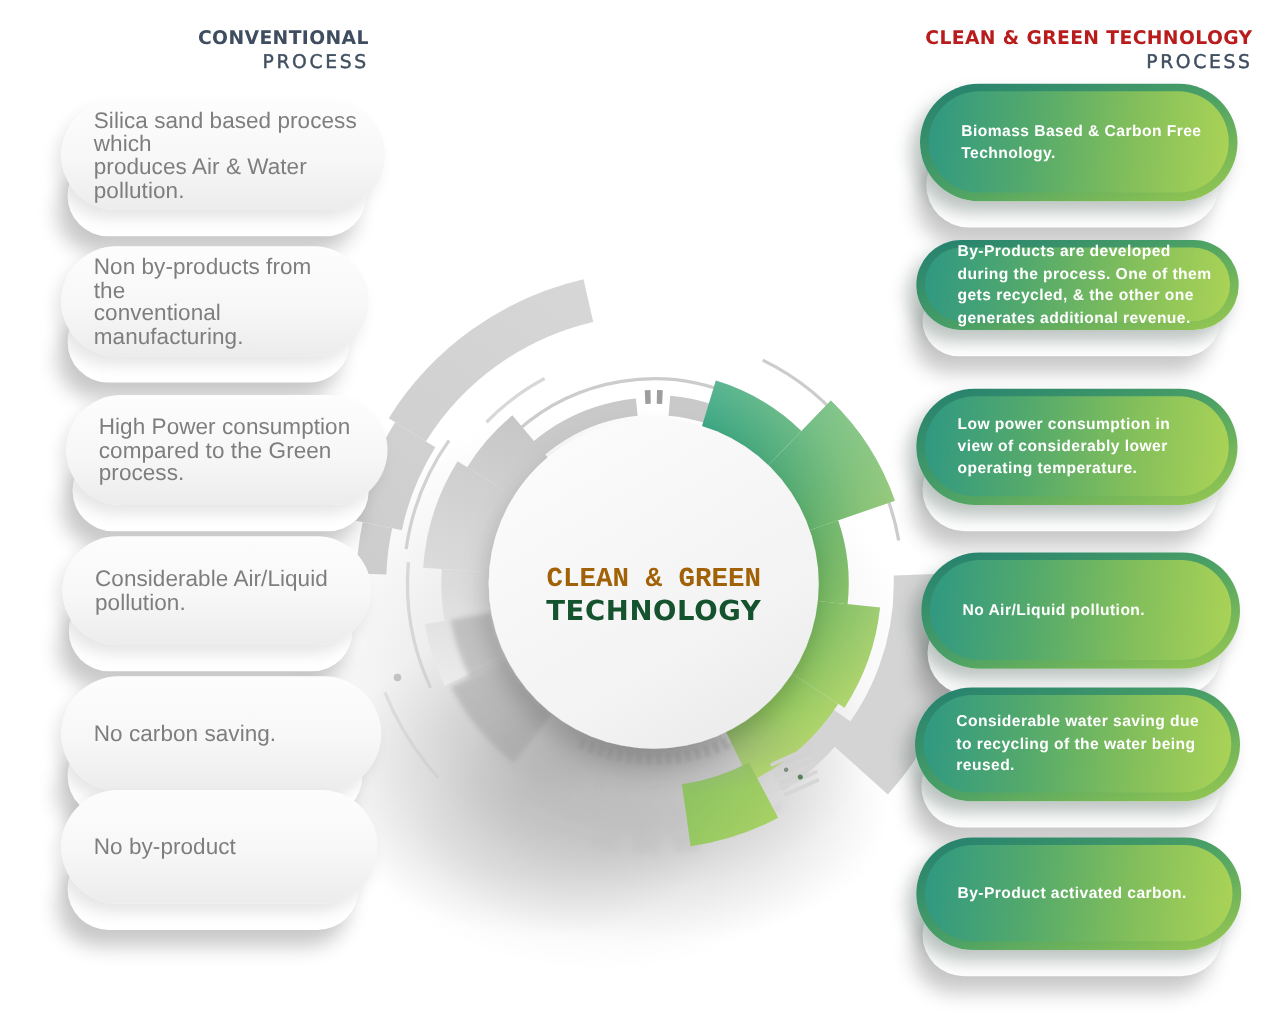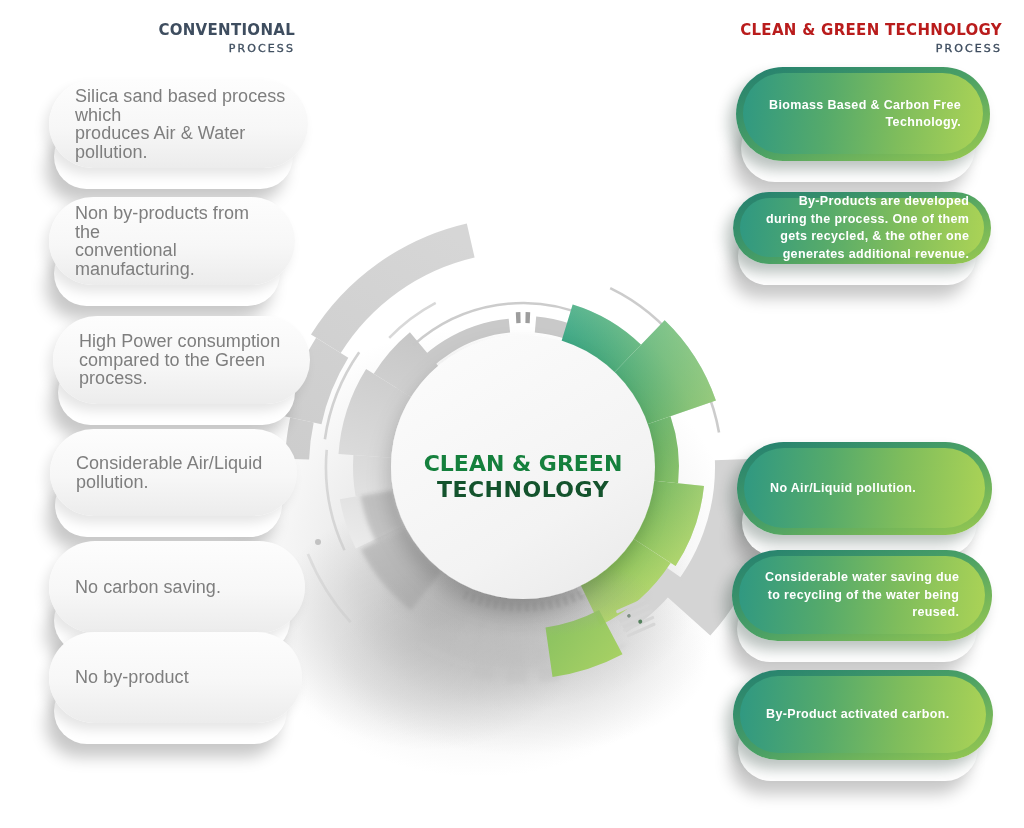--- a/index.html
+++ b/index.html
@@ -4,21 +4,21 @@
 <title>Clean &amp; Green Technology Process Infographic</title>
 <style>
   html,body { margin:0; padding:0; }
   body { width:1024px; height:828px; background:#ffffff; overflow:hidden;
          font-family:"Liberation Sans",sans-serif; }
   .stage { position:relative; width:1024px; height:828px; }
   .stage > svg { position:absolute; left:0; top:0; }
 
   .hdr { position:absolute; text-align:right; font-family:"DejaVu Sans",sans-serif; }
   .hdr .l1 { font-weight:bold; font-size:15px; letter-spacing:.3px; line-height:18px; white-space:nowrap; }
-  .hdr .l2 { font-size:11px; letter-spacing:2.1px; line-height:18px; margin-top:1px; font-weight:normal; -webkit-text-stroke:.35px currentColor; white-space:nowrap; }
+  .hdr .l2 { font-size:15px; letter-spacing:2.1px; line-height:18px; margin-top:1px; font-weight:normal; -webkit-text-stroke:.35px currentColor; white-space:nowrap; }
   #hdr-left { left:60px; top:21px; width:235px; color:#3e4d5f; }
   #hdr-left .l2 { color:#415061; }
   #hdr-right { left:722px; top:21px; width:280px; }
   #hdr-right .l1 { color:#b91c1c; }
   #hdr-right .l2 { color:#3e4d5f; }
 
   .card { position:absolute; border-radius:999px; }
   .card .echo { position:absolute; left:5px; right:15px; top:50%; bottom:-21px;
                  background:#fff; border-radius:999px;
                  box-shadow:-8px 13px 16px rgba(0,0,0,.22); }
@@ -27,26 +27,26 @@
                        box-shadow:-5px 7px 12px rgba(0,0,0,.10); }
   .card.green .face { background:linear-gradient(160deg,#237f70 0%,#4aa065 50%,#9bca4f 100%);
                        box-shadow:-7px 9px 14px rgba(10,40,30,.28); }
   .card.green .inner { position:absolute; inset:6px 7px 7px 7px; border-radius:999px;
                         background:linear-gradient(95deg,#2f9882 0%,#55aa6b 35%,#7fbd5c 65%,#abd356 100%); }
   .card .txt { position:absolute; inset:0; display:flex; align-items:center;
                 white-space:pre-line; }
   .card.white .txt { padding:0 18px 0 26px; font-size:18px; line-height:18.5px;
                       color:#7e7e7e; letter-spacing:.05px; }
   .card.green .txt { padding:0 16px 0 33px; font-size:12.5px; line-height:17.5px;
-                      color:#fff; font-weight:bold; letter-spacing:.35px;text-align:right; }
+                      color:#fff; font-weight:bold; letter-spacing:.35px; }
 
   .circle-label { position:absolute; left:383px; top:451px; width:280px; text-align:center;
                    font-family:"DejaVu Sans",sans-serif; font-weight:bold; font-size:22px;
                    line-height:26px; }
-  .circle-label .l1 { color:#15803d; letter-spacing:0; }
+  .circle-label .l1 { color:#a16207; letter-spacing:0;font-family:Liberation Mono, monospace; }
   .circle-label .l2 { color:#14532d; letter-spacing:.5px; }
 </style>
 </head>
 <body>
 
 <div class="stage">
 
 <svg width="1024" height="828" viewBox="0 0 1024 828" xmlns="http://www.w3.org/2000/svg" aria-hidden="true">
 <defs>
 <linearGradient id="gGreen" gradientUnits="userSpaceOnUse" x1="560" y1="300" x2="700" y2="620">
@@ -263,20 +263,29 @@
 <div class="card green" style="left:733px;top:192px;width:258px;height:72px">
   <div class="echo"></div>
   <div class="face">
     <div class="inner"></div>
     <div class="txt">By-Products are developed
 during the process. One of them
 gets recycled, &amp; the other one
 generates additional revenue.</div>
   </div>
 </div>
+<div class="card green" style="left:733px;top:311px;width:257px;height:93px">
+  <div class="echo"></div>
+  <div class="face">
+    <div class="inner"></div>
+    <div class="txt">Low power consumption in
+view of considerably lower
+operating temperature.</div>
+  </div>
+</div>
 <div class="card green" style="left:737px;top:442px;width:255px;height:93px">
   <div class="echo"></div>
   <div class="face">
     <div class="inner"></div>
     <div class="txt">No Air/Liquid pollution.</div>
   </div>
 </div>
 <div class="card green" style="left:732px;top:550px;width:260px;height:91px">
   <div class="echo"></div>
   <div class="face">

